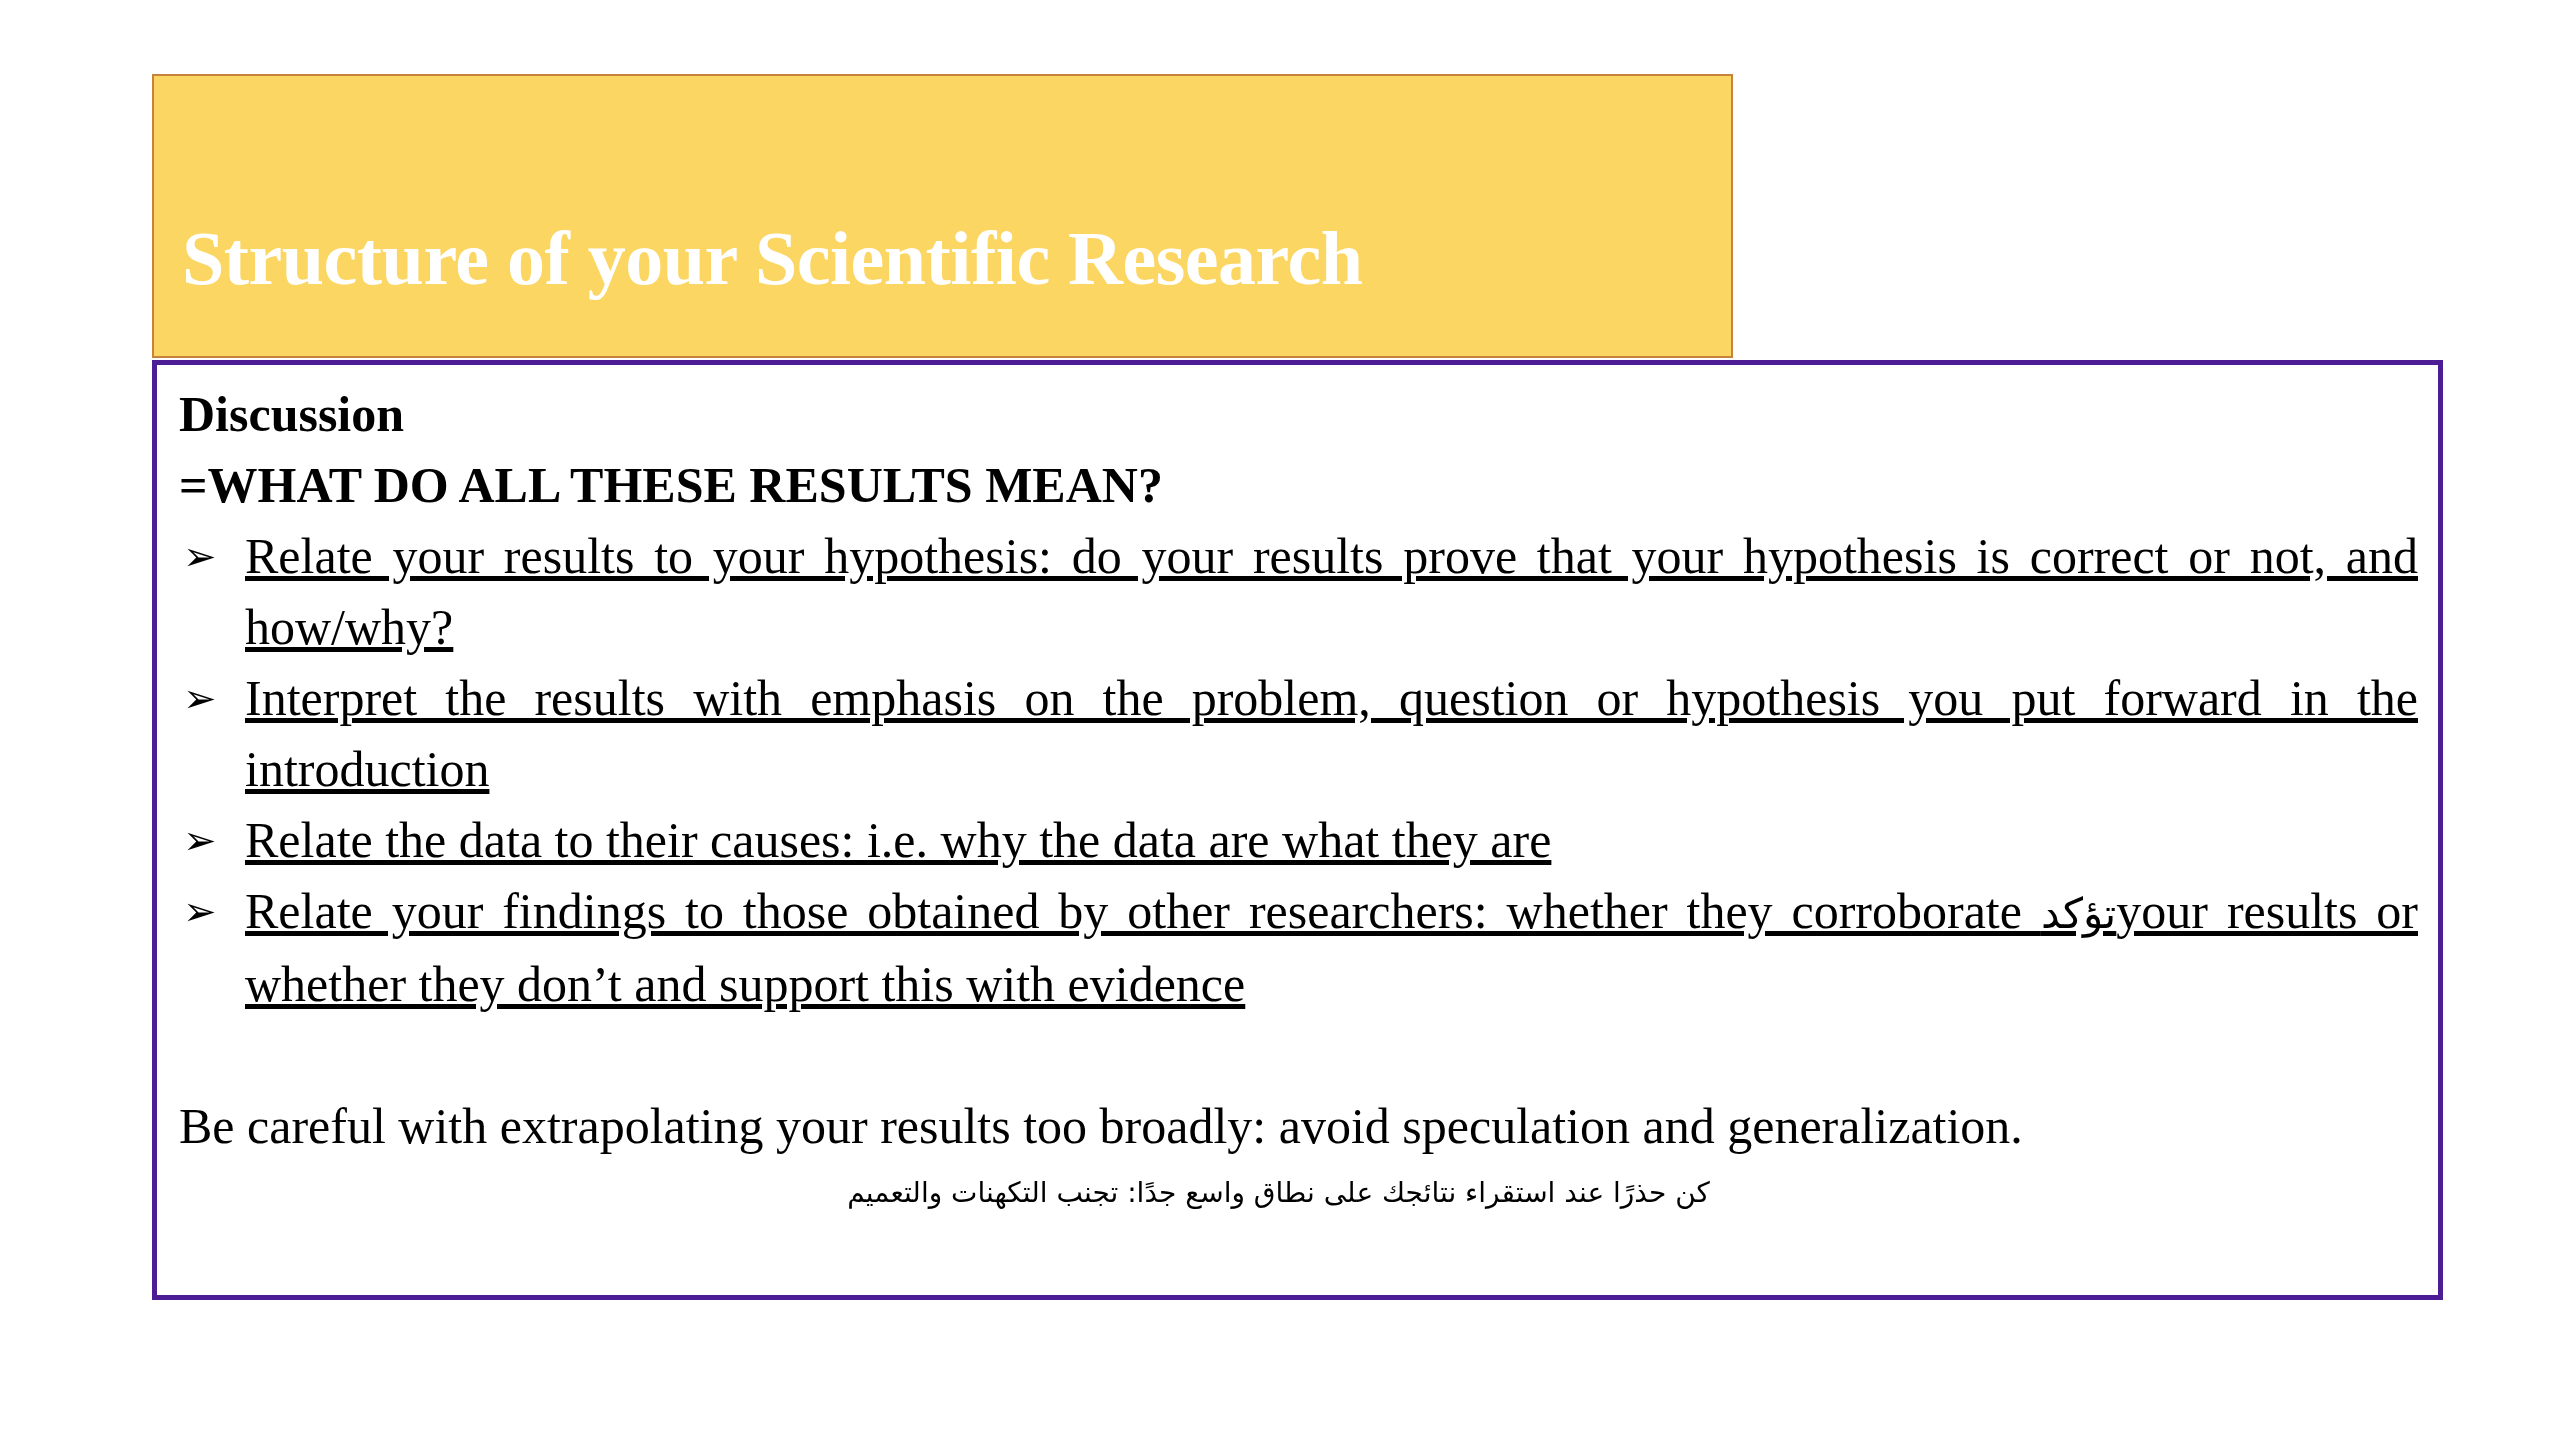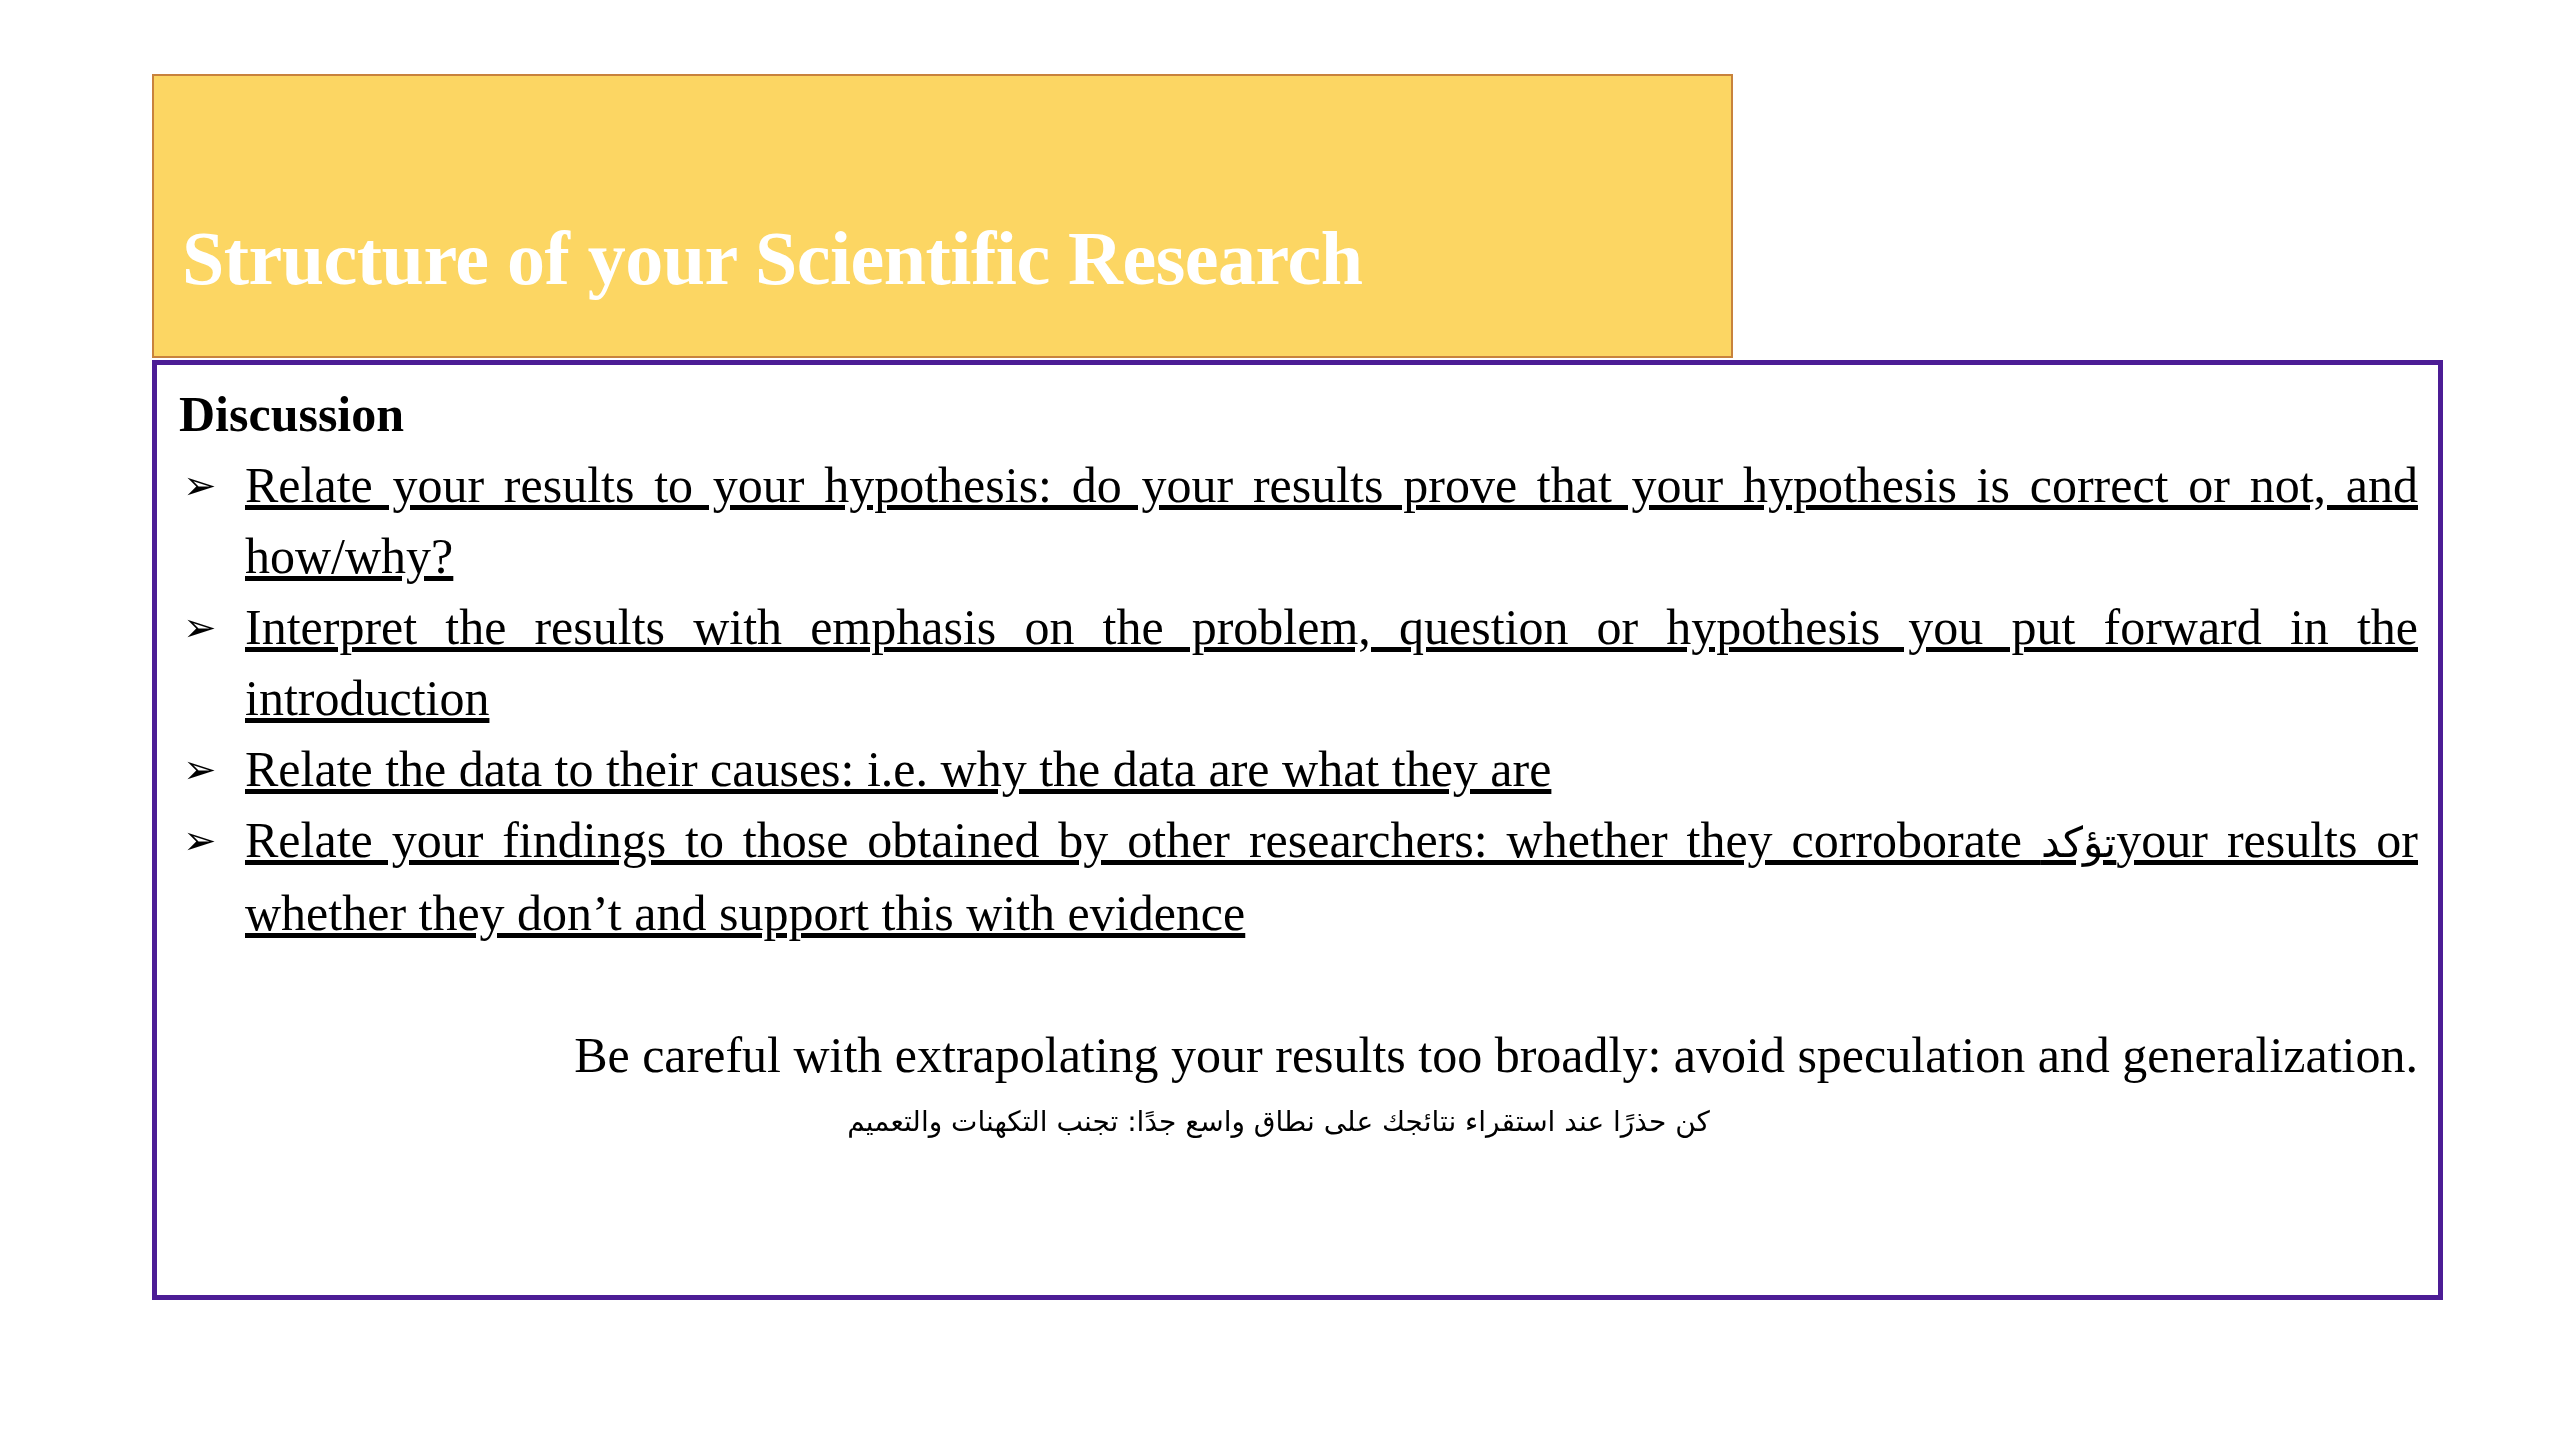--- a/index.html
+++ b/index.html
@@ -96,21 +96,21 @@
     unicode-bidi: isolate;
   }
 
   .spacer-line {
     height: 71px;
   }
 
   .closing-line {
     font-size: 50px;
     line-height: 71px;
-    text-align: right;
+    text-align: left;
     white-space: nowrap;
   }
   .arabic-line {
     direction: rtl;
     text-align: center;
     font-family: "DejaVu Sans", "Liberation Serif", serif;
     font-size: 28px;
     line-height: 62px;
     padding-right: 40px;
   }
@@ -119,20 +119,21 @@
 <body>
 
 <div class="title-banner">
   <div class="title-text">Structure of your Scientific Research</div>
 </div>
 
 <div class="content-box">
 
   <div class="line bold">Discussion</div>
 
+  <div class="line bold">=WHAT DO ALL THESE RESULTS MEAN?</div>
 
 
   <div class="bullet-item">
     <span class="bullet-marker">➢</span>
     <span class="bullet-text">Relate your results to your hypothesis: do your results prove that your hypothesis is correct or not, and how/why?</span>
   </div>
 
   <div class="bullet-item">
     <span class="bullet-marker">➢</span>
     <span class="bullet-text">Interpret the results with emphasis on the problem, question or hypothesis you put forward in the introduction</span>

